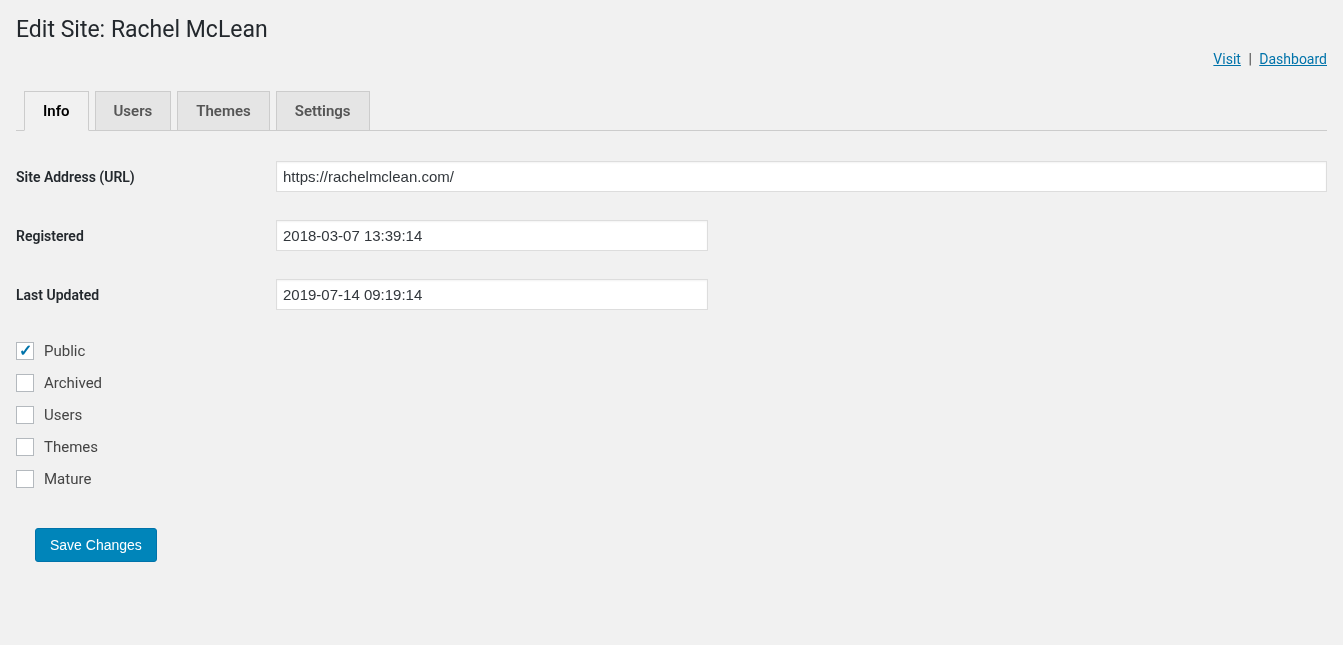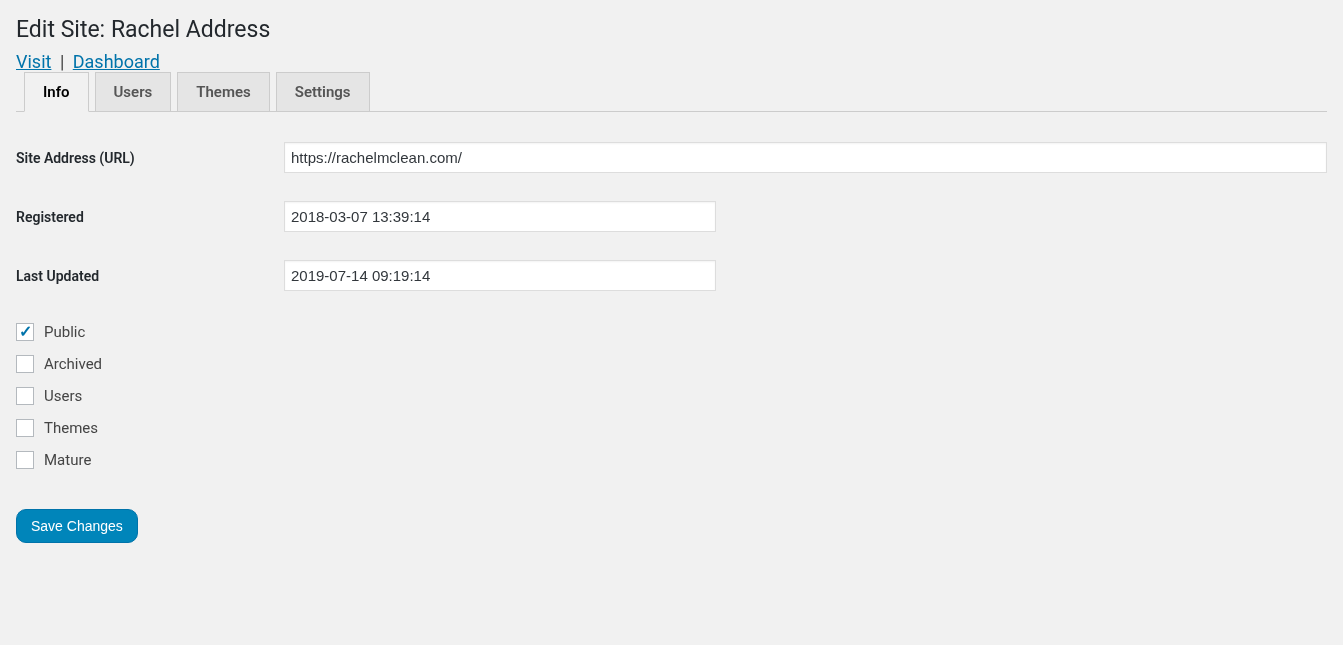--- a/index.html
+++ b/index.html
@@ -14,21 +14,23 @@
       padding: 16px;
       font-size: 14px;
     }
     h1 {
       font-size: 23px;
       font-weight: 400;
       color: #23282d;
       margin-bottom: 8px;
     }
     .nav-links {
-      font-size: 18px;
+      margin-bottom: 24px;
+      font-size: 14px;
+      text-align: right;
     }
     .nav-links a {
       color: #0073aa;
       text-decoration: underline;
     }
     .nav-links .sep {
       color: #444;
       margin: 0 4px;
     }
     .tabs {
@@ -53,21 +55,20 @@
       border-bottom: 1px solid #f1f1f1;
       color: #000;
     }
     .form-table {
       width: 100%;
     }
     .form-row {
       display: flex;
       align-items: flex-start;
       margin-bottom: 28px;
-      gap: 8px;
     }
     .form-label {
       width: 260px;
       font-weight: 600;
       color: #23282d;
       padding-top: 8px;
       font-size: 14px;
     }
     .form-field {
       flex: 1;
@@ -119,30 +120,31 @@
       color: #0073aa;
       font-weight: bold;
     }
     .submit-row {
       margin-top: 40px;
     }
     .button-primary {
       background: #0085ba;
       color: #fff;
       border: 1px solid #0073aa;
-      border-radius: 10px;
+      border-radius: 3px;
       padding: 8px 14px;
       font-size: 14px;
       cursor: pointer;
+      margin-left: 19px;
     }
   </style>
 </head>
 <body>
 
-<h1>Edit Site: Rachel Address</h1>
+<h1>Edit Site: Rachel McLean</h1>
 
 <div class="nav-links">
   <a href="#">Visit</a>
   <span class="sep">|</span>
   <a href="#">Dashboard</a>
 </div>
 
 <div class="tabs">
   <div class="tab active">Info</div>
   <div class="tab">Users</div>

